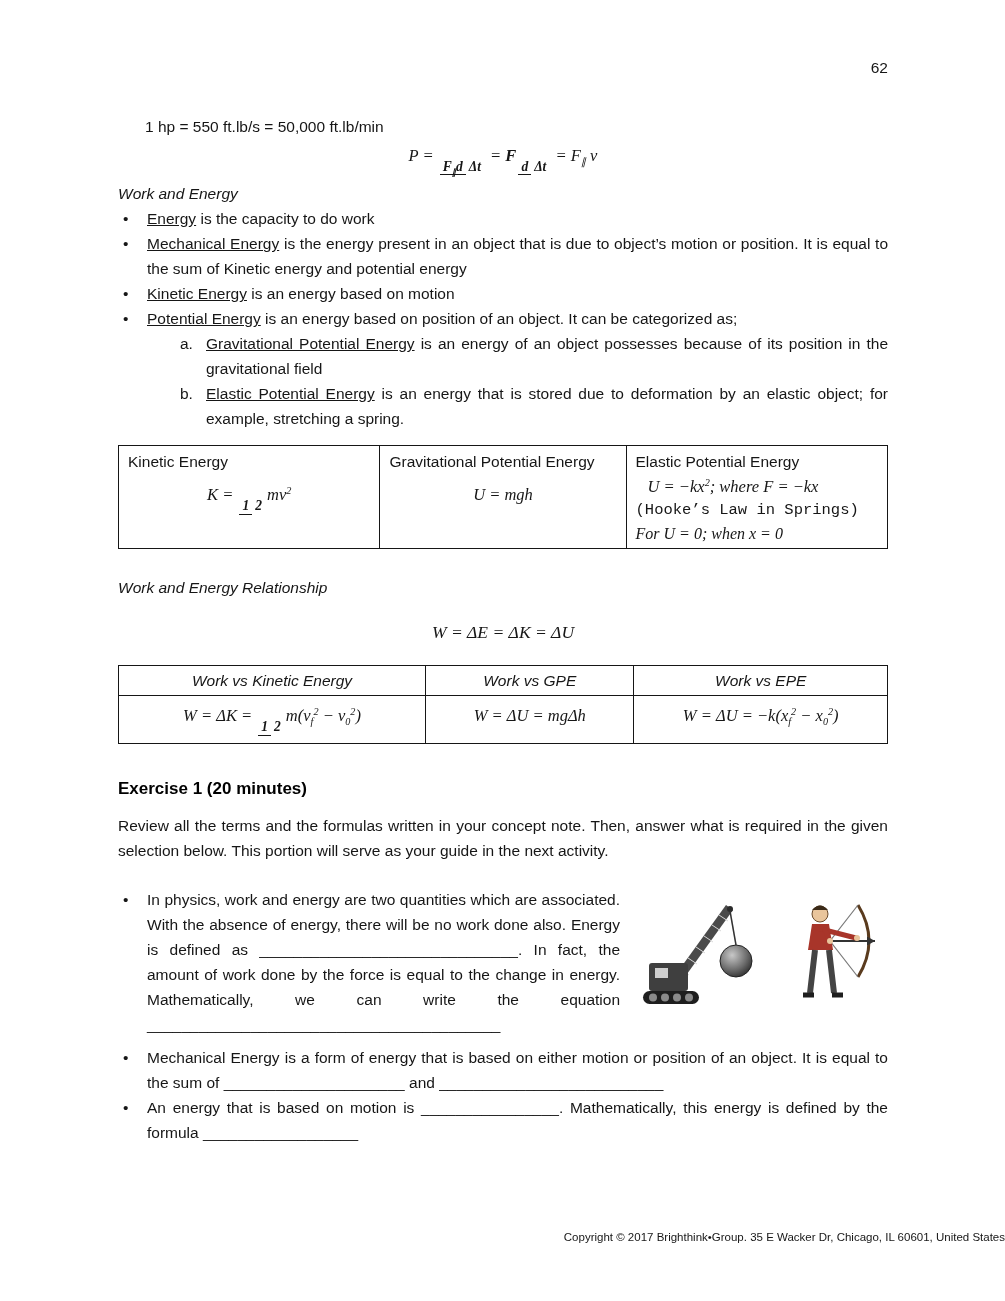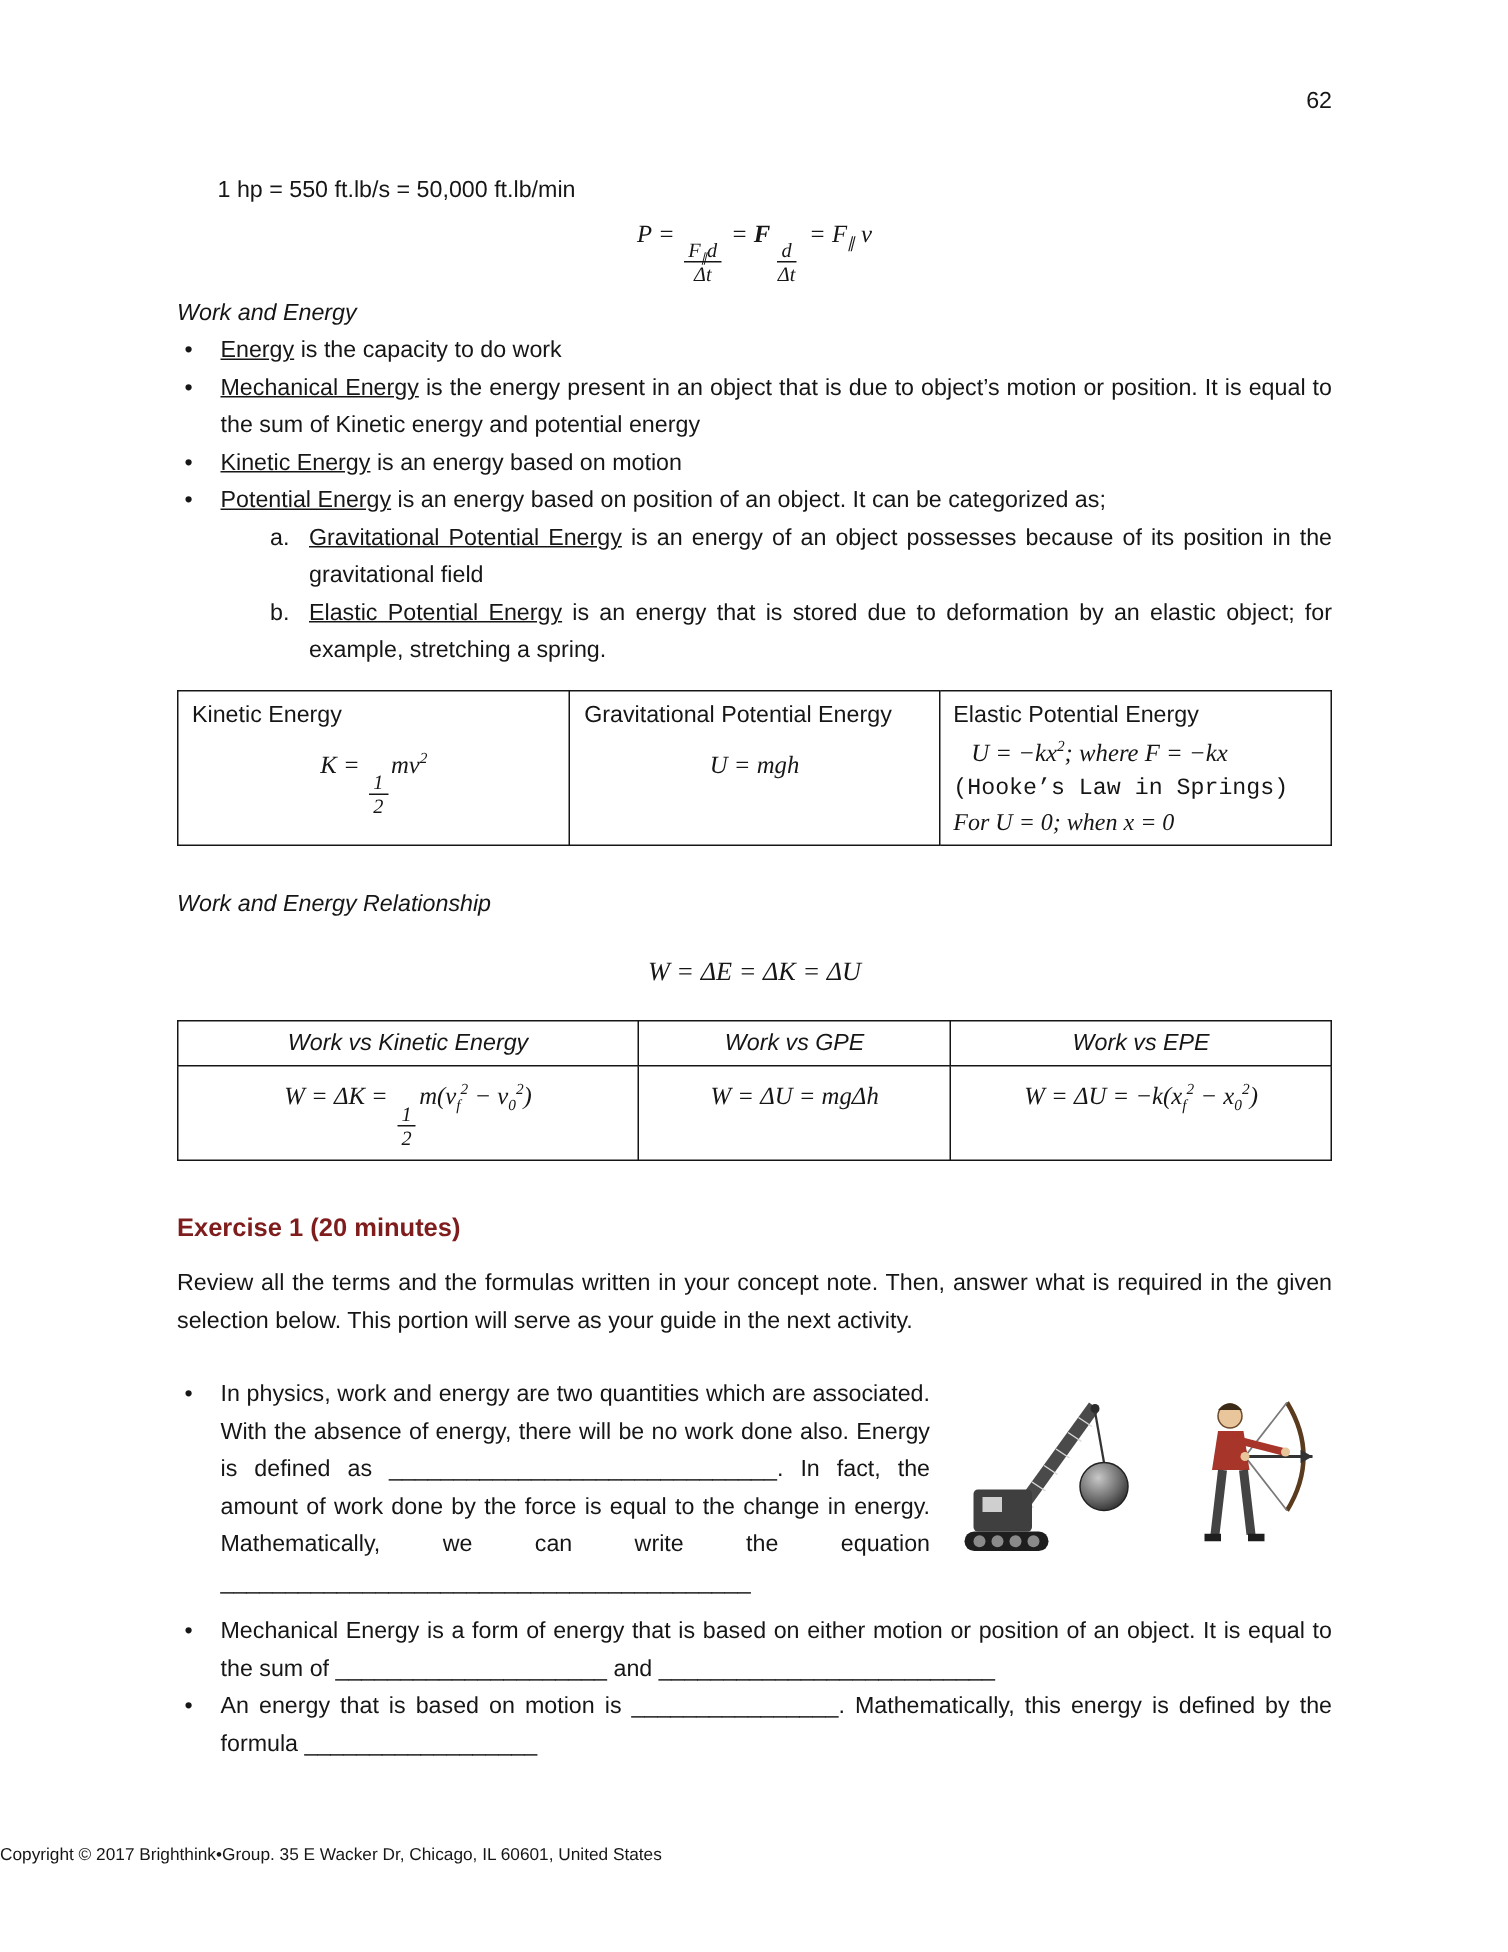--- a/index.html
+++ b/index.html
@@ -25,22 +25,22 @@
   .bullet { display: flex; }
   .bullet .dot { flex: none; width: 29px; padding-left: 5px; }
   .bullet .btext { flex: 1; text-align: justify; }
   .sub { display: flex; padding-left: 62px; }
   .sub .lbl { flex: none; width: 26px; }
   .sub .btext { flex: 1; text-align: justify; }
   .u { text-decoration: underline; }
   sup { font-size: 0.62em; vertical-align: super; line-height: 0; }
   sub { font-size: 0.62em; vertical-align: sub; line-height: 0; }
   .frac {
-    display: inline-flex; flex-direction: column; align-items: center;
-    vertical-align: -0.75em; line-height: 1.12; font-size: 0.82em; margin: 0 2px;
+    display: inline-flex; flex-direction: row; align-items: flex-start;
+    vertical-align: -0.75em; line-height: 1.12; font-size: 0.82em; margin: 0 2px; font-weight: bold;
   }
   .fnum { border-bottom: 1px solid #161616; padding: 0 3px; }
   .fden { padding: 0 3px; }
   table.tbl { width: 100%; border-collapse: collapse; margin-top: 14px; }
   table.tbl td { border: 1px solid #161616; padding: 3px 9px; vertical-align: top; }
   .tbl1 .c1 { width: 34%; } .tbl1 .c2 { width: 32%; } .tbl1 .c3 { width: 34%; }
   .cellformula { text-align: center; font-size: 16.5px; margin: 8px 0 10px 0; }
   .cellformula3 { font-size: 16.5px; padding-left: 12px; }
   .cellnote { line-height: 23px; font-family: Liberation Mono, monospace; }
   .cellnote-math { font-size: 16px; line-height: 23px; }
@@ -53,21 +53,21 @@
   .ex1 .btext { flex: 1; text-align: justify; }
   .figure { flex: none; width: 268px; padding-left: 16px; padding-top: 6px; }
   .figure svg { display: block; }
   .caption {
     font-weight: bold; font-size: 10.5px; line-height: 14px;
     text-align: center; margin-top: 4px; width: 252px;
   }
   .gap-s { margin-top: 8px; }
   .footer {
     position: absolute; left: 0; right: 0; bottom: 56px;
-    text-align: left; font-size: 11.5px; line-height: 15px;
+    text-align: right; font-size: 11.5px; line-height: 15px;
   }
 </style>
 </head>
 <body>
 
 <div class="page">
 
   <div class="pagenum">62</div>
 
   <div class="conversions">
@@ -153,21 +153,21 @@
       <td class="math">W = ΔK = <span class="frac">
               <span class="fnum">1</span>
               <span class="fden">2</span>
             </span>m(v<sub>f</sub><sup>2</sup> − v<sub>0</sub><sup>2</sup>)</td>
       <td class="math">W = ΔU = mgΔh</td>
       <td class="math">W = ΔU = −k(x<sub>f</sub><sup>2</sup> − x<sub>0</sub><sup>2</sup>)</td>
     </tr>
   </tbody>
     </table>
 
-  <div class="ex-title" style="color:#7f1d1d;">Exercise 1 (20 minutes)</div>
+  <div class="ex-title" style="color:#000000;">Exercise 1 (20 minutes)</div>
 
   <div class="ex-intro">Review all the terms and the formulas written in your concept note. Then, answer what is required in the given selection below. This portion will serve as your guide in the next activity.</div>
 
   <div class="ex1">
     <span class="dot" style="flex:none;width:29px;padding-left:5px;">•</span>
     <span class="btext">In physics, work and energy are two quantities which are associated. With the absence of energy, there will be no work done also. Energy is defined as ______________________________. In fact, the amount of work done by the force is equal to the change in energy. Mathematically, we can write the equation _________________________________________</span>
     <span class="figure">
       <svg viewBox="0 0 250 118" width="250" height="118">
         <defs>
           <radialGradient id="ballg" cx="38%" cy="32%" r="75%">

